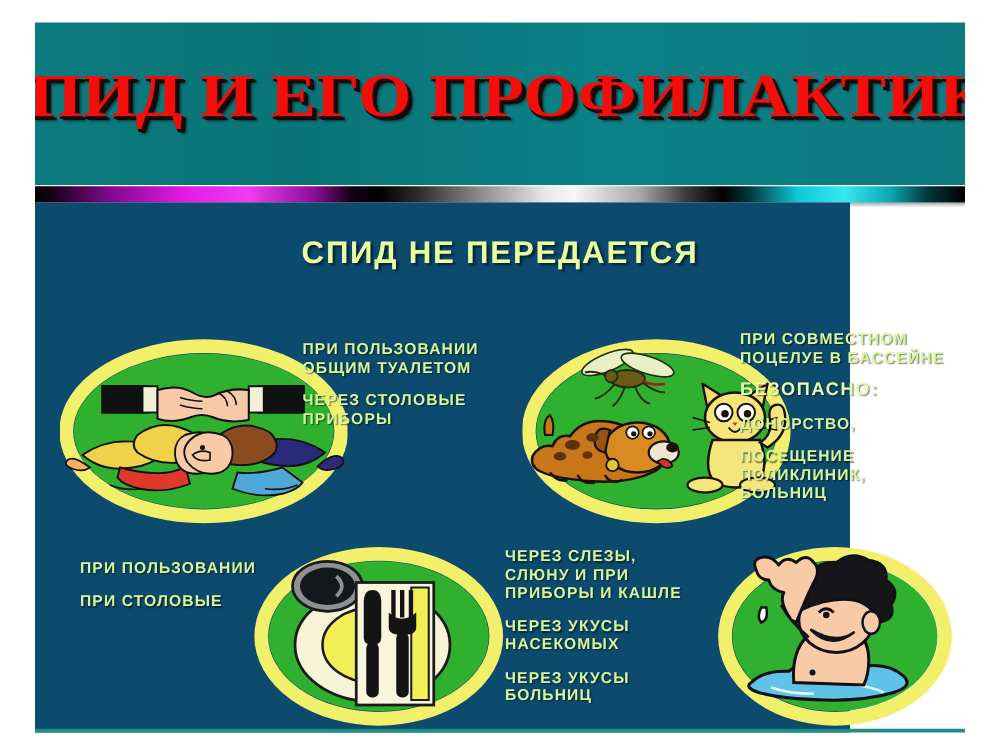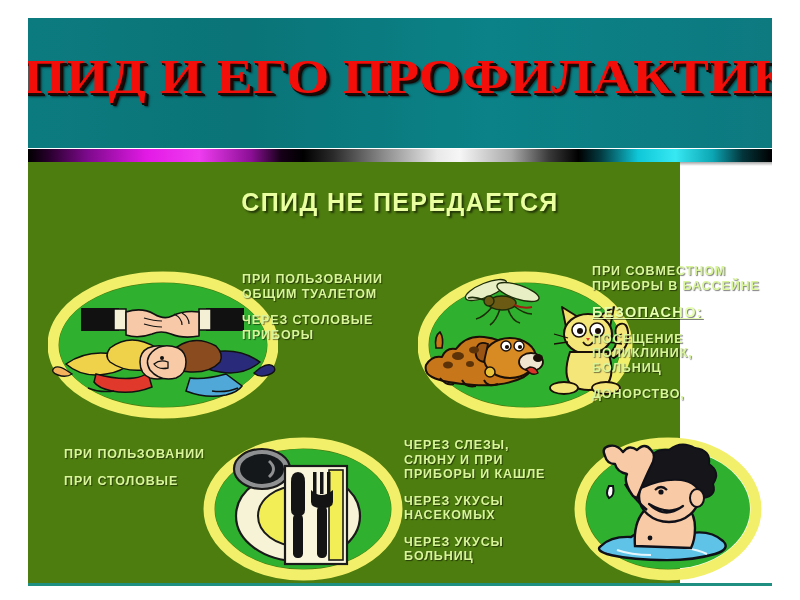--- a/index.html
+++ b/index.html
@@ -39,39 +39,39 @@
       #03363c 96%, #000000 100%);
   }
   .rule-shadow{
     position:absolute;left:0;top:144px;width:744px;height:4px;
     background:linear-gradient(180deg,rgba(0,0,0,.35),rgba(0,0,0,0));
   }
 
   
   .body{
     position:absolute;left:0;top:144px;width:652px;height:424px;
-    background:#4d7c0f;
+    background:#0c4a6e;
   }
   .body-edge{position:absolute;left:0;bottom:0;width:744px;height:3px;background:#1f8f82;}
 
   .subtitle{
     position:absolute;left:0;top:26px;width:744px;text-align:center;
     font-size:25px;font-weight:bold;color:#eaffa0;letter-spacing:1.4px;
     text-shadow:2px 2px 2px rgba(0,0,0,.55);
   }
 
   
   .txt{
     position:absolute;color:#d8f59a;font-weight:bold;font-size:12.5px;
     line-height:14.5px;letter-spacing:.9px;
     text-shadow:1px 1px 1px rgba(0,0,0,.5);
   }
   .txt p{margin:0 0 12px 0;}
   .txt p:last-child{margin-bottom:0;}
-  .txt .big{font-size:14.5px;letter-spacing:1.3px;color:#e6ffae;text-decoration:underline;}
+  .txt .big{font-size:14.5px;letter-spacing:1.3px;color:#e6ffae;}
 
   
   .oval{position:absolute;}
   .oval svg{display:block;}
 
   
   #t-utensils{left:214px;top:110px;width:180px;}
   #t-pool{left:564px;top:102px;width:190px;}
   #t-hand{left:36px;top:285px;width:180px;}
   #t-tears{left:376px;top:276px;width:180px;}
@@ -209,29 +209,29 @@
             <path d="M190 68 l14 -4"></path>
               <path d="M190 72 l14 2"></path>
           </g>
         </g>
       </svg>
     </div>
 
     <div class="txt" id="t-pool">
       <p>
         <span>ПРИ СОВМЕСТНОМ</span><br>
-        <span>ПРИБОРЫ В БАССЕЙНЕ</span>
+        <span>ПОЦЕЛУЕ В БАССЕЙНЕ</span>
       </p>
       <p class="big">БЕЗОПАСНО:</p>
+      <p>ДОНОРСТВО,</p>
       <p>
         <span>ПОСЕЩЕНИЕ</span><br>
         <span>ПОЛИКЛИНИК,</span><br>
         <span>БОЛЬНИЦ</span>
       </p>
-      <p>ДОНОРСТВО,</p>
     </div>
 
     <div class="txt" id="t-hand">
       <p>ПРИ ПОЛЬЗОВАНИИ</p>
       <p>ПРИ СТОЛОВЫЕ</p>
     </div>
 
     <div class="oval" id="o-table">
       <svg width="200" height="150" viewBox="0 0 200 150">
         <ellipse cx="100" cy="75" rx="94" ry="66" fill="none" stroke="#f2f06a" stroke-width="11"></ellipse>

